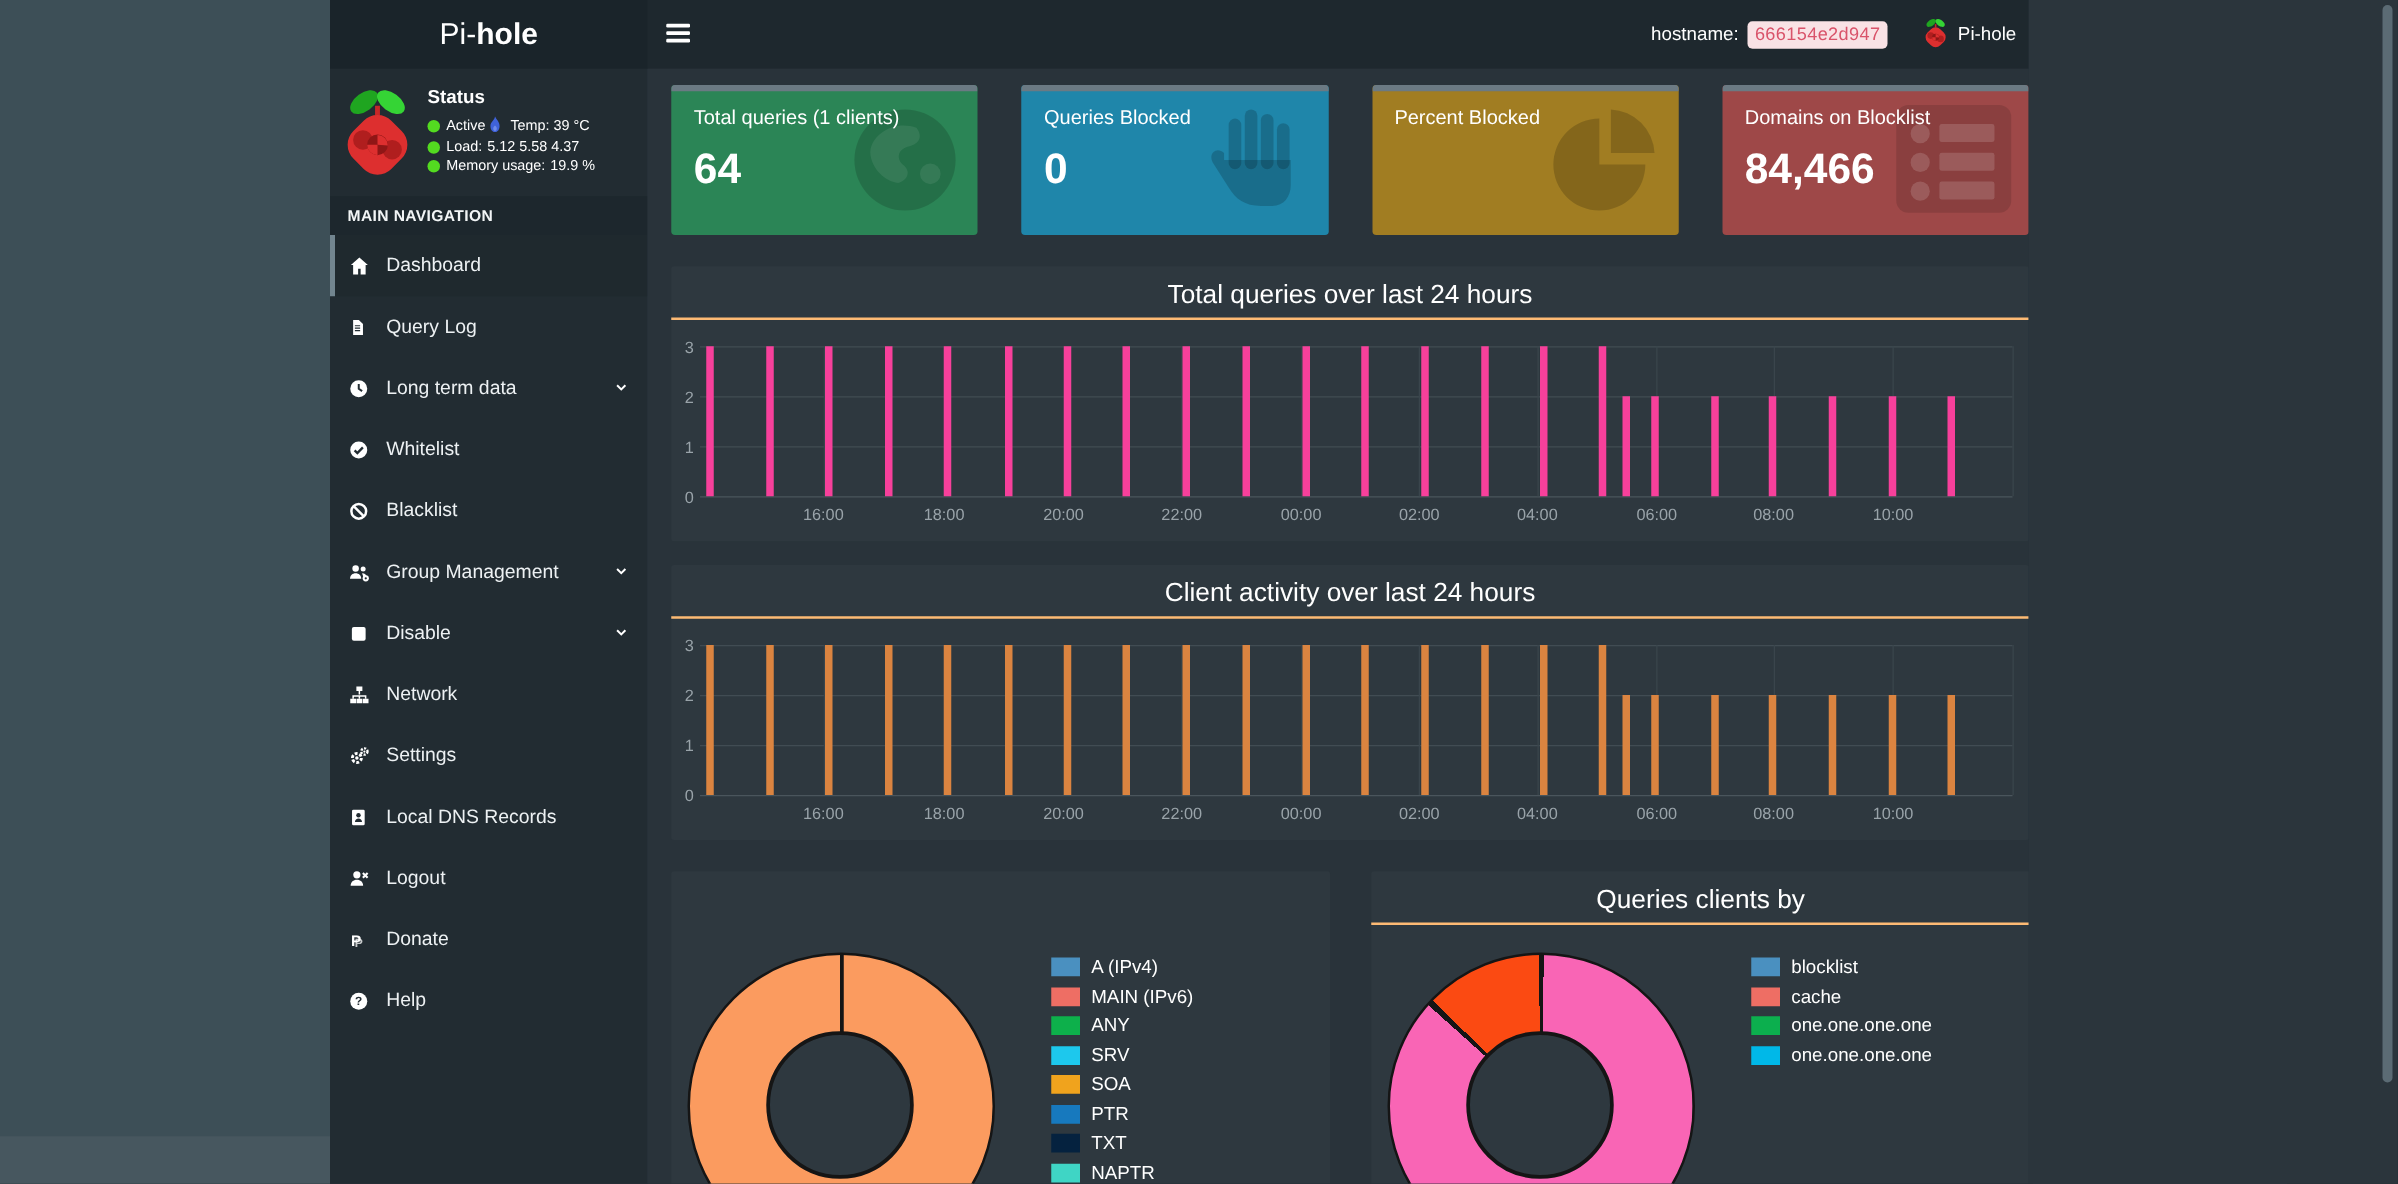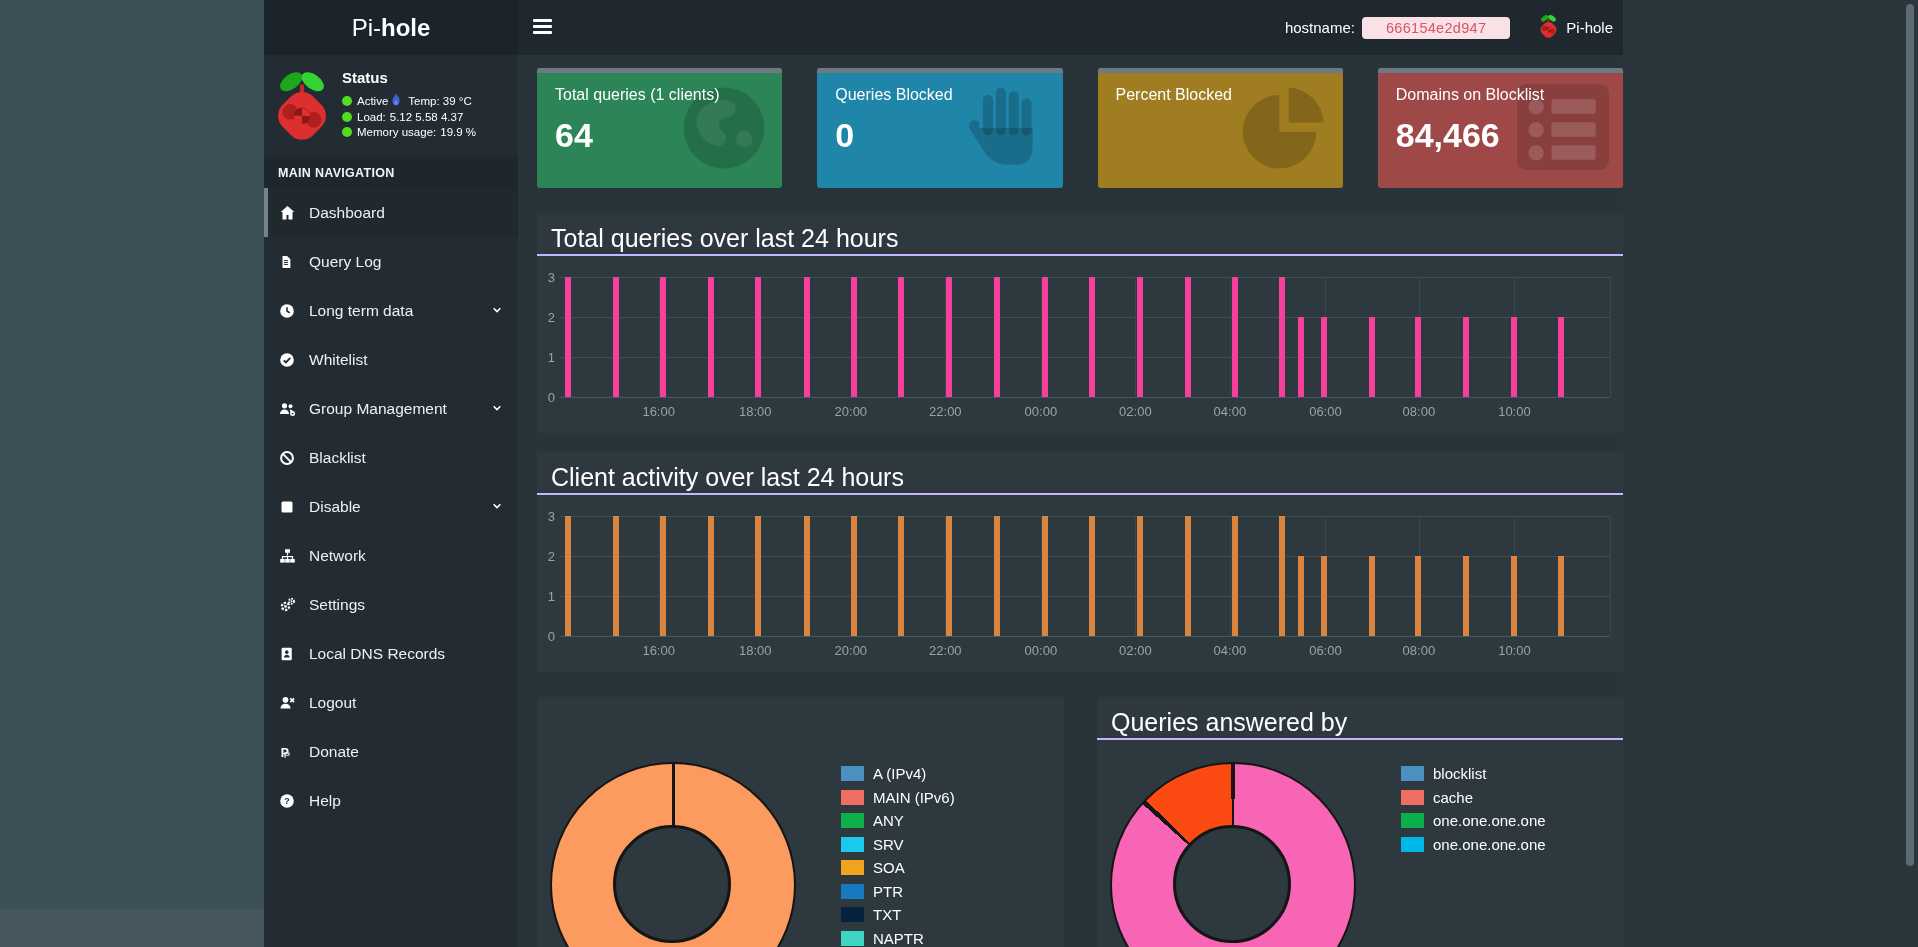--- a/index.html
+++ b/index.html
@@ -16,21 +16,21 @@
 
   
   .navbar { position:absolute; top:0; left:0; right:0; height:55px; background:#1E282E; }
   .logo { position:absolute; left:0; top:0; width:254px; height:55px; background:#1A242A; text-align:center; line-height:55px; font-size:24px; color:#fff; cursor:pointer; }
   .logo .thin { font-weight:300; }
   .logo b { font-weight:700; }
   .hamburger { position:absolute; left:269px; top:19px; width:19px; cursor:pointer; }
   .hamburger span { display:block; width:19px; height:2.6px; background:#fff; margin-bottom:3.4px; border-radius:1px; }
   .nav-right { position:absolute; right:10px; top:0; height:55px; display:flex; align-items:center; }
   .hostlabel { font-size:15px; color:#fff; }
-  .hostbadge { margin-left:7px; background:#F9E2E5; color:#D9536A; font-size:14.5px; padding:3px 24px; border-radius:4px; letter-spacing:0.3px; }
+  .hostbadge { margin-left:7px; background:#F9E2E5; color:#D9536A; font-size:14.5px; padding:3px 6px; border-radius:4px; letter-spacing:0.3px; }
   .rasp-sm { margin-left:28px; width:21px; height:27px; display:inline-block; }
   .acct { margin-left:7px; font-size:15px; color:#fff; cursor:pointer; }
 
   
   .sidebar { position:absolute; left:0; top:55px; width:254px; bottom:0; background:#222C32; }
   .status { display:flex; padding:12px 8px 10px 6px; height:102px; }
   .rasp-lg { width:66px; height:78px; flex:0 0 66px; margin-top:2px; }
   .status-info { margin-left:6px; padding-top:2px; }
   .status-title { font-weight:bold; font-size:15px; margin-bottom:7px; }
   .srow { display:flex; align-items:center; font-size:11.5px; margin-bottom:3px; white-space:nowrap; }
@@ -48,21 +48,21 @@
   .content { position:absolute; left:254px; top:55px; right:0; bottom:0; background:#29333A; overflow:hidden; }
 
   .cards { position:absolute; left:19px; top:13px; width:1086px; display:flex; gap:35px; }
   .card { position:relative; flex:1; height:120px; border-radius:3px; overflow:hidden; padding:18px 0 0 18px; cursor:pointer; }
   .card::before { content:""; position:absolute; left:0; top:0; right:0; height:5px; background:#6B7A83; }
   .card .ctitle { font-size:16px; position:relative; z-index:2; }
   .card .cvalue { font-size:34px; font-weight:bold; margin-top:12px; position:relative; z-index:2; }
   .card .cicon { position:absolute; right:10px; top:14px; z-index:1; }
 
   .panel { position:absolute; background:#2E383F; border-radius:2px; }
-  .panel-hd { height:43px; padding:11px 14px 0 14px; font-size:25px; color:#fff; border-bottom:2px solid #c4b5fd; }
+  .panel-hd { height:43px; padding:11px 14px 0 14px; font-size:21px; color:#fff; border-bottom:2px solid #fdba74;text-align:center; }
   .p1 { left:19px; top:158px; width:1086px; height:220px; }
   .p2 { left:19px; top:397px; width:1086px; height:220px; }
   .p3 { left:19px; top:642px; width:527px; height:340px; }
   .p4 { left:579px; top:642px; width:527px; height:340px; }
 
   .plot { position:absolute; left:23px; right:13px; top:64px; height:120px; }
   .gl-h { position:absolute; left:0; right:0; height:1px; background:#414C53; }
   .gl-h.zero { background:#4A555C; }
   .gl-v { position:absolute; top:0; bottom:0; width:1px; background:#3A454C; }
   .ytick { position:absolute; width:16px; text-align:right; font-size:13px; color:#99A3A9; transform:translateY(-7px); left:-21px; }
@@ -182,42 +182,42 @@
           <span class="ic">
             <svg width="16" height="16" viewBox="0 0 16 16">
               <circle cx="8" cy="8" r="6.8" fill="#fff"></circle>
               <path d="M4.7 8.3l2.2 2.2 4.4-4.6" stroke="#222C32" stroke-width="1.9" fill="none"></path>
             </svg>
           </span>
           <span>Whitelist</span>
         </div>
         <div class="nav-item">
           <span class="ic">
+            <svg width="16" height="16" viewBox="0 0 16 16">
+              <circle cx="8" cy="8" r="5.9" fill="none" stroke="#fff" stroke-width="2"></circle>
+              <path d="M3.9 3.9l8.2 8.2" stroke="#fff" stroke-width="2"></path>
+            </svg>
+          </span>
+          <span>Blacklist</span>
+        </div>
+        <div class="nav-item">
+          <span class="ic">
             <svg width="18" height="16" viewBox="0 0 18 16">
               <circle cx="5.5" cy="4.8" r="2.6" fill="#fff"></circle>
               <path d="M1 13c0-2.8 2-4.5 4.5-4.5S10 10.2 10 13z" fill="#fff"></path>
               <circle cx="11.5" cy="5.2" r="2" fill="#fff"></circle>
               <path d="M10.6 8.6c2.3 0 3.9 1.4 3.9 3.4h-2.6" fill="#fff"></path>
               <circle cx="13.6" cy="12.6" r="2.5" fill="#fff"></circle>
               <circle cx="13.6" cy="12.6" r="0.9" fill="#222C32"></circle>
             </svg>
           </span>
           <span>Group Management</span>
           <span class="chev"><svg width="14" height="14" viewBox="0 0 16 16">
               <path d="M4.2 6 8 9.8 11.8 6" stroke="#fff" stroke-width="1.8" fill="none"></path>
             </svg></span>
-        </div>
-        <div class="nav-item">
-          <span class="ic">
-            <svg width="16" height="16" viewBox="0 0 16 16">
-              <circle cx="8" cy="8" r="5.9" fill="none" stroke="#fff" stroke-width="2"></circle>
-              <path d="M3.9 3.9l8.2 8.2" stroke="#fff" stroke-width="2"></path>
-            </svg>
-          </span>
-          <span>Blacklist</span>
         </div>
         <div class="nav-item">
           <span class="ic">
             <svg width="16" height="16" viewBox="0 0 16 16">
               <rect x="2.5" y="2.5" width="11" height="11" rx="1.6" fill="#fff"></rect>
             </svg>
           </span>
           <span>Disable</span>
           <span class="chev"><svg width="14" height="14" viewBox="0 0 16 16">
               <path d="M4.2 6 8 9.8 11.8 6" stroke="#fff" stroke-width="1.8" fill="none"></path>
@@ -485,21 +485,21 @@
               <span class="lbox" style="background:#05223F"></span>
               <span class="llabel">TXT</span>
             </div>
             <div class="lrow">
               <span class="lbox" style="background:#3FD5C5"></span>
               <span class="llabel">NAPTR</span>
             </div>
           </div>
         </div>
         <div class="panel p4">
-          <div class="panel-hd">Queries answered by</div>
+          <div class="panel-hd">Queries clients by</div>
           <div class="donut" style="background: conic-gradient(rgb(21, 21, 21) 0deg, rgb(21, 21, 21) 1deg, rgb(249, 101, 181) 1deg, rgb(249, 101, 181) 311.84deg, rgb(21, 21, 21) 311.84deg, rgb(21, 21, 21) 314.24deg, rgb(251, 74, 18) 314.24deg, rgb(251, 74, 18) 359deg, rgb(21, 21, 21) 359deg, rgb(21, 21, 21) 360deg);">
             <div class="hole"></div>
           </div>
           <div class="legend">
             <div class="lrow">
               <span class="lbox" style="background:#4A90C0"></span>
               <span class="llabel">blocklist</span>
             </div>
             <div class="lrow">
               <span class="lbox" style="background:#EE6E64"></span>

